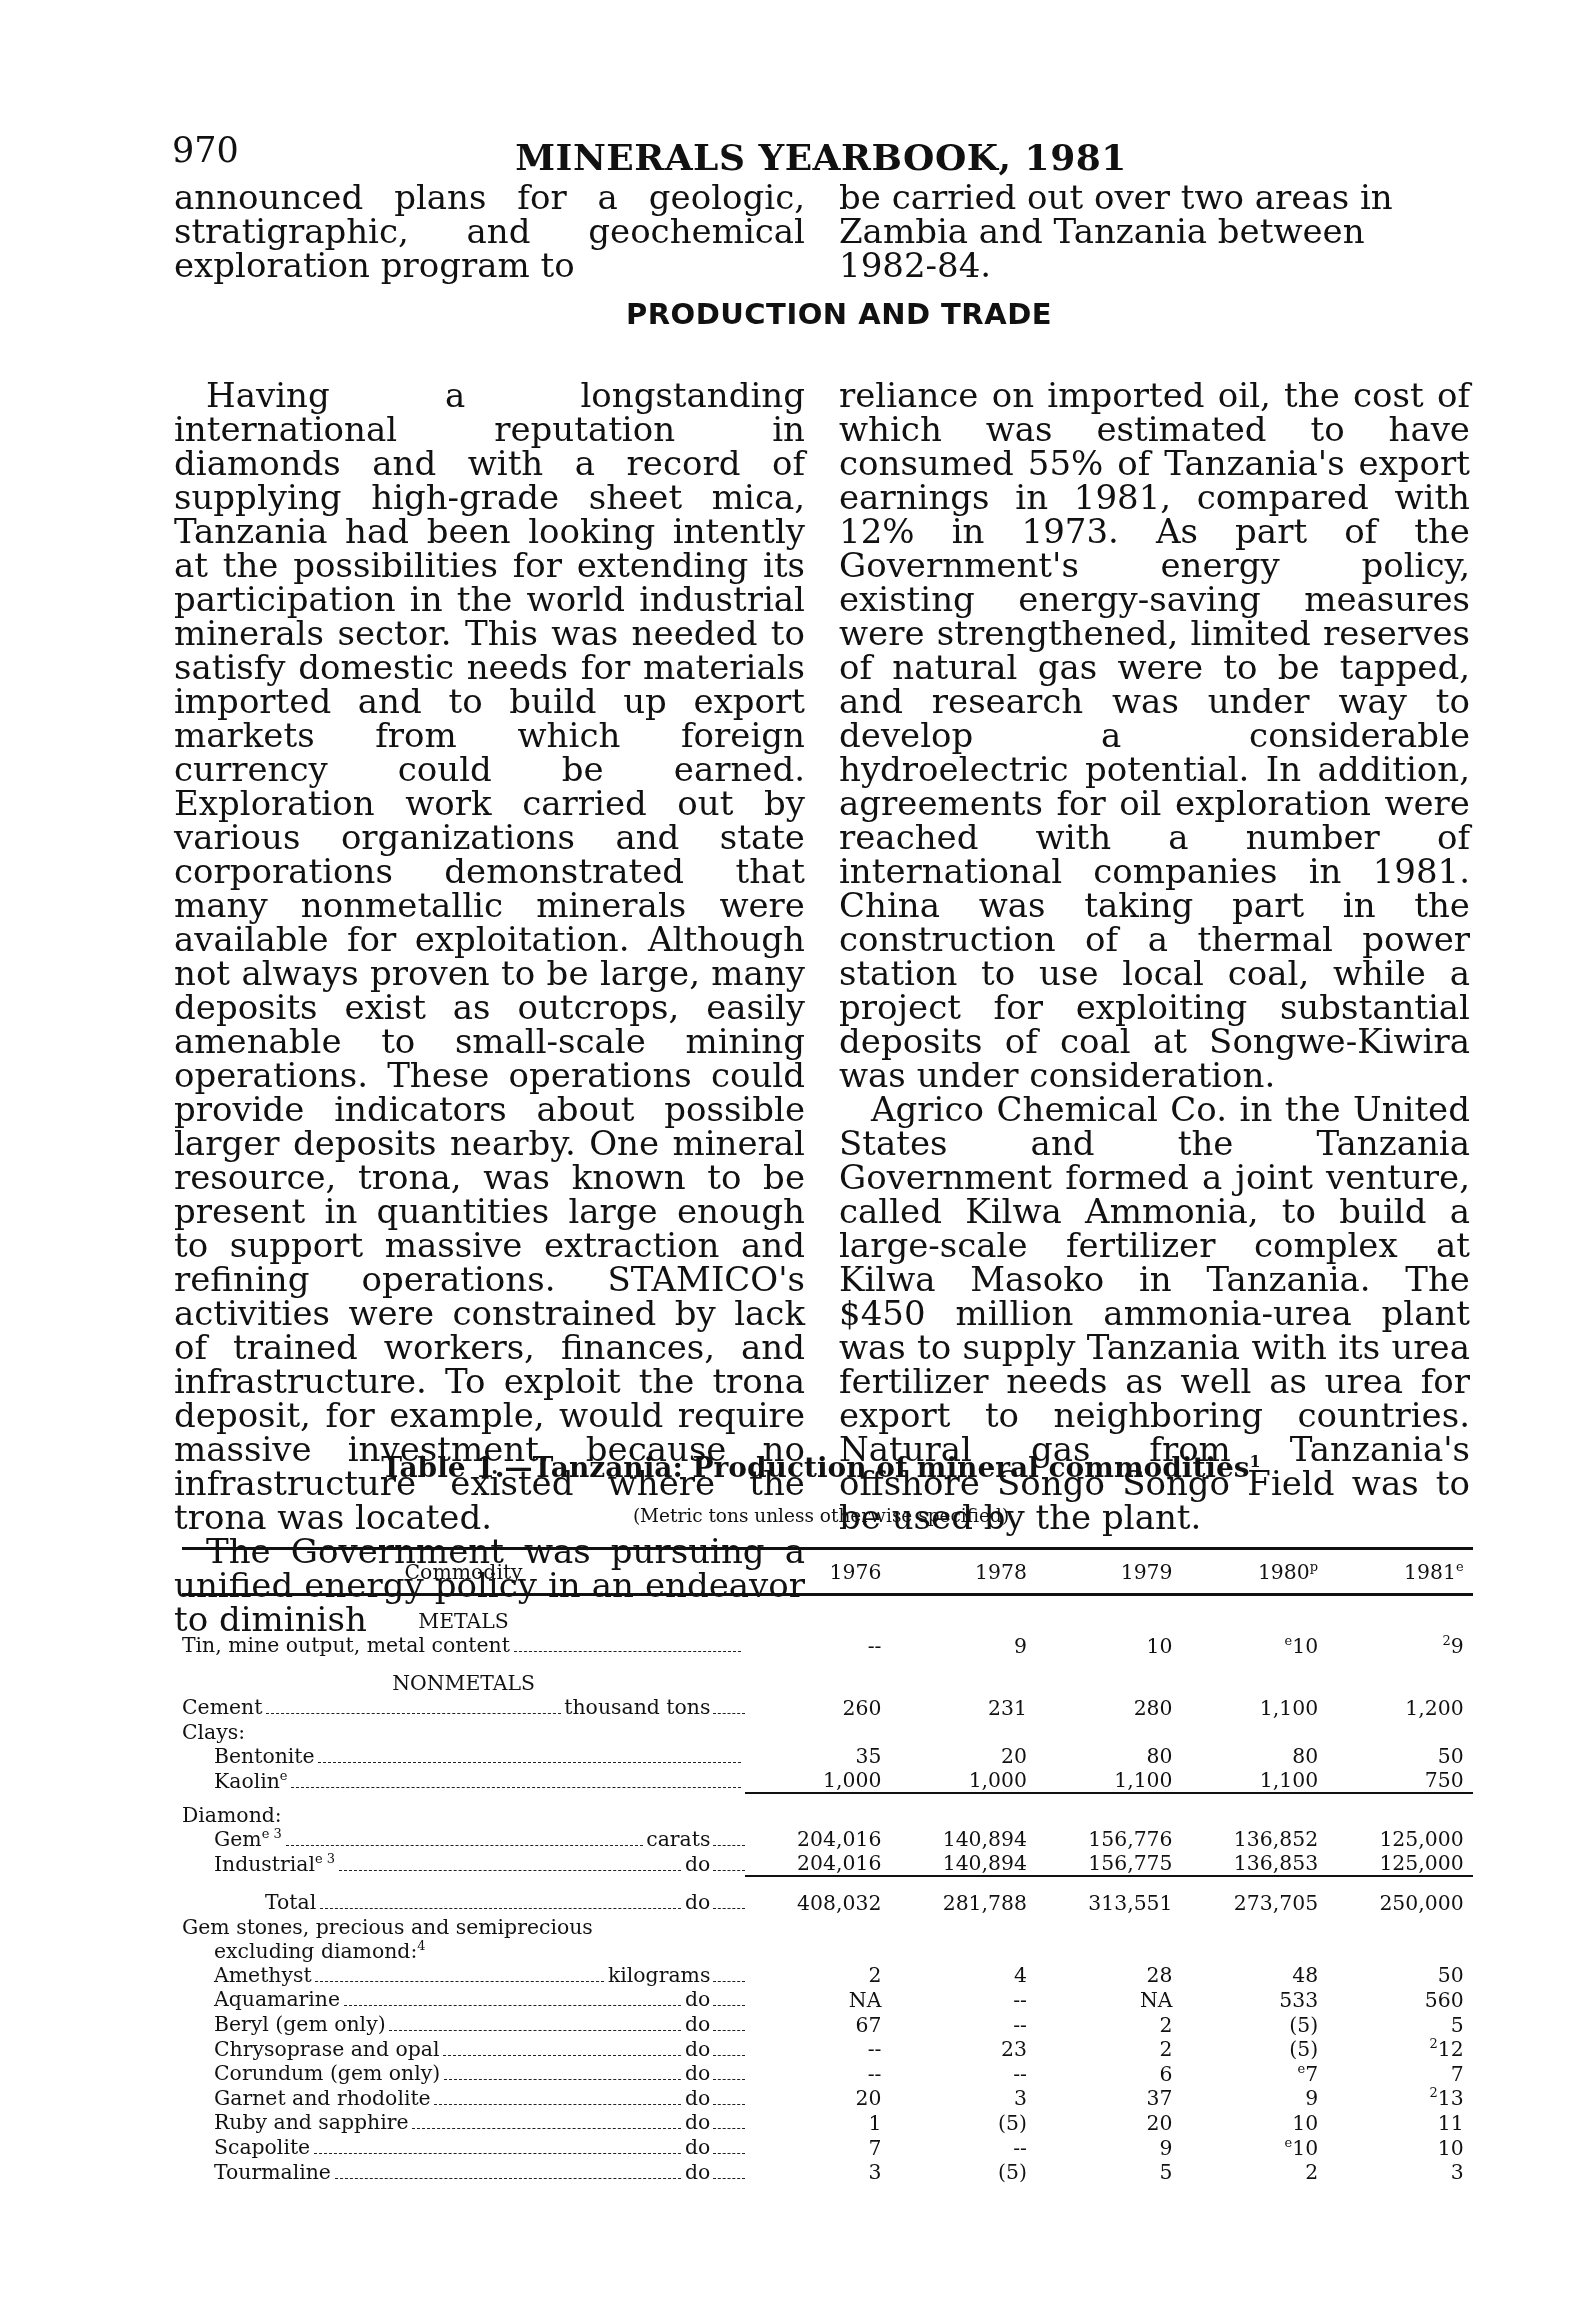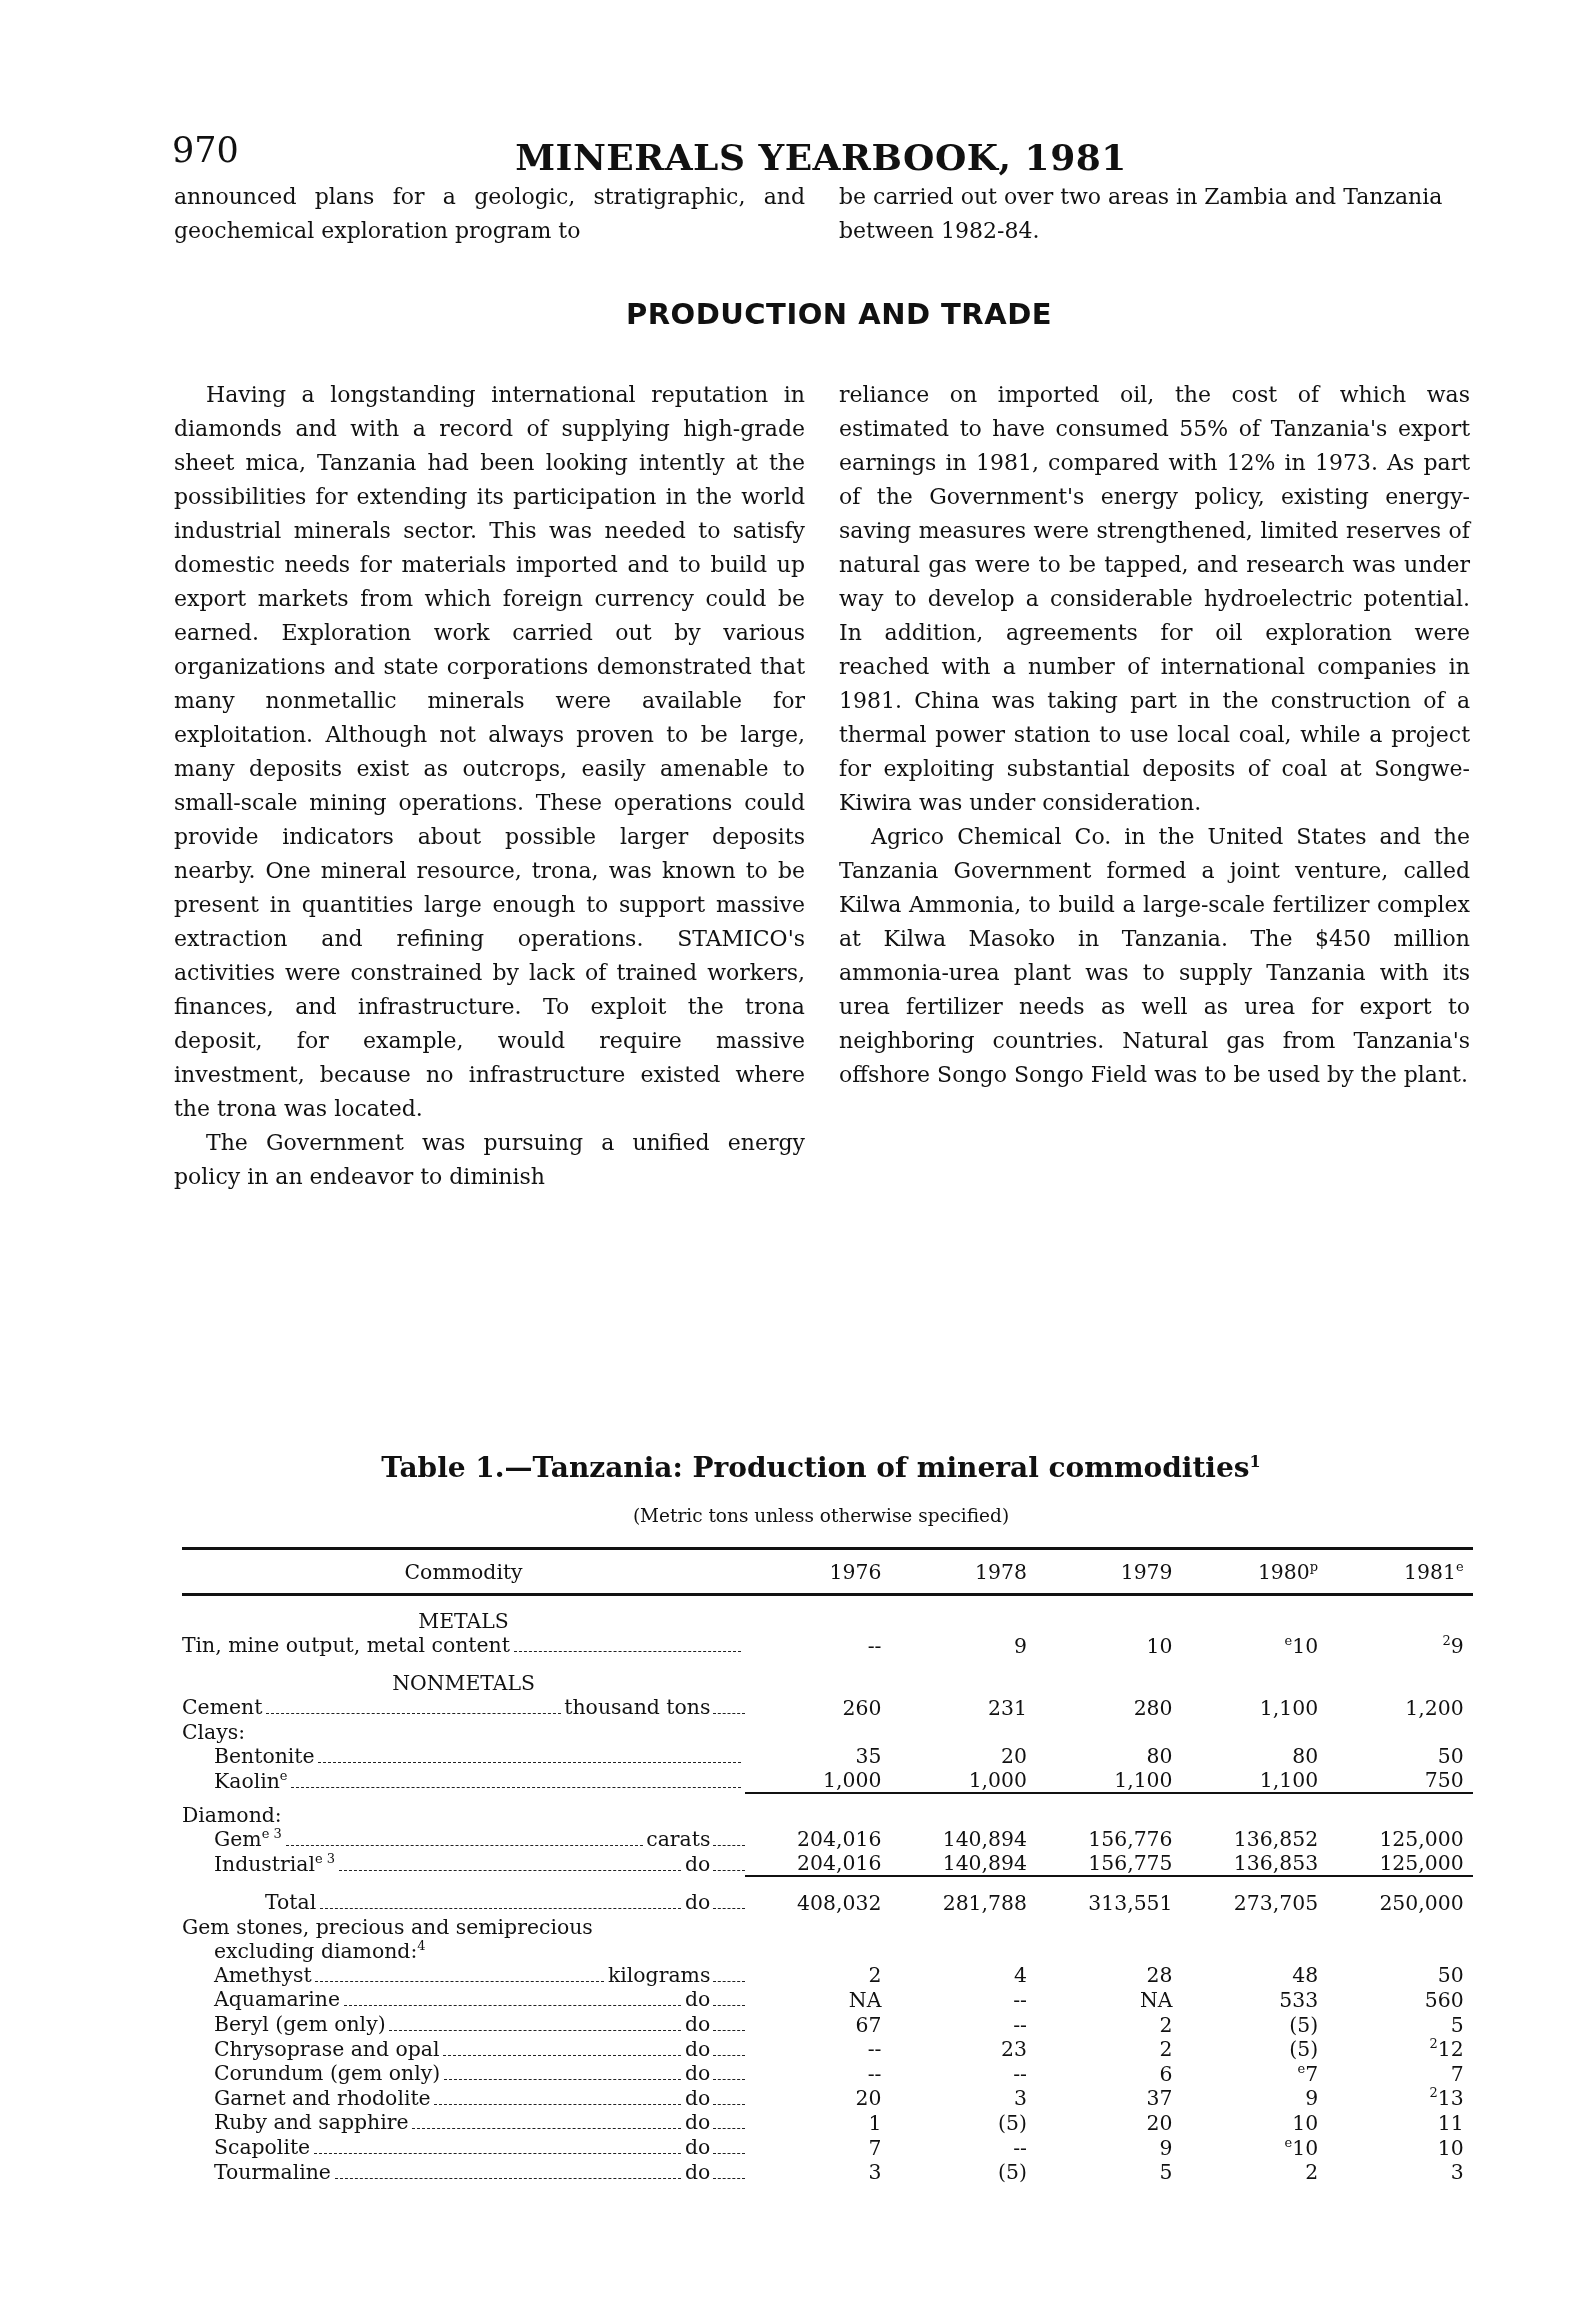--- a/index.html
+++ b/index.html
@@ -4,21 +4,21 @@
 <style>
   html, body { margin: 0; padding: 0; background: #ffffff; }
   body {
     width: 1576px; height: 2532px; position: relative; overflow: hidden;
     font-family: "DejaVu Serif", "Liberation Serif", serif; color: #111111;
   }
   .running-head { position: absolute; top: 83px; left: 172px; width: 1298px; height: 46px; margin-top: 47px; }
   .page-num { position: absolute; left: 0; top: 0; font-size: 35px; }
   .book-title { position: absolute; left: 0; width: 1298px; top: 5.6px; text-align: center;
     font-size: 36px; font-weight: bold; letter-spacing: 0.5px; }
-  .col { position: absolute; font-size: 22px; line-height: 34px; text-align: justify; }
+  .col { position: absolute; font-size: 34px; line-height: 34px; text-align: justify; }
   .col-left { left: 174px; width: 631px; }
   .col-right { left: 839px; width: 631px; }
   .intro-left { top: 180px; }
   .intro-right { top: 180px; }
   .section-heading { position: absolute; top: 297px; left: 190px; width: 1298px; text-align: center;
     font-family: "DejaVu Sans", "Liberation Sans", sans-serif; font-weight: bold; font-size: 29px; letter-spacing: 0.5px; }
   .body-left { top: 378px; }
   .body-right { top: 378px; }
   .para { margin: 0; text-indent: 32px; }
   .para.noindent { text-indent: 0; }

